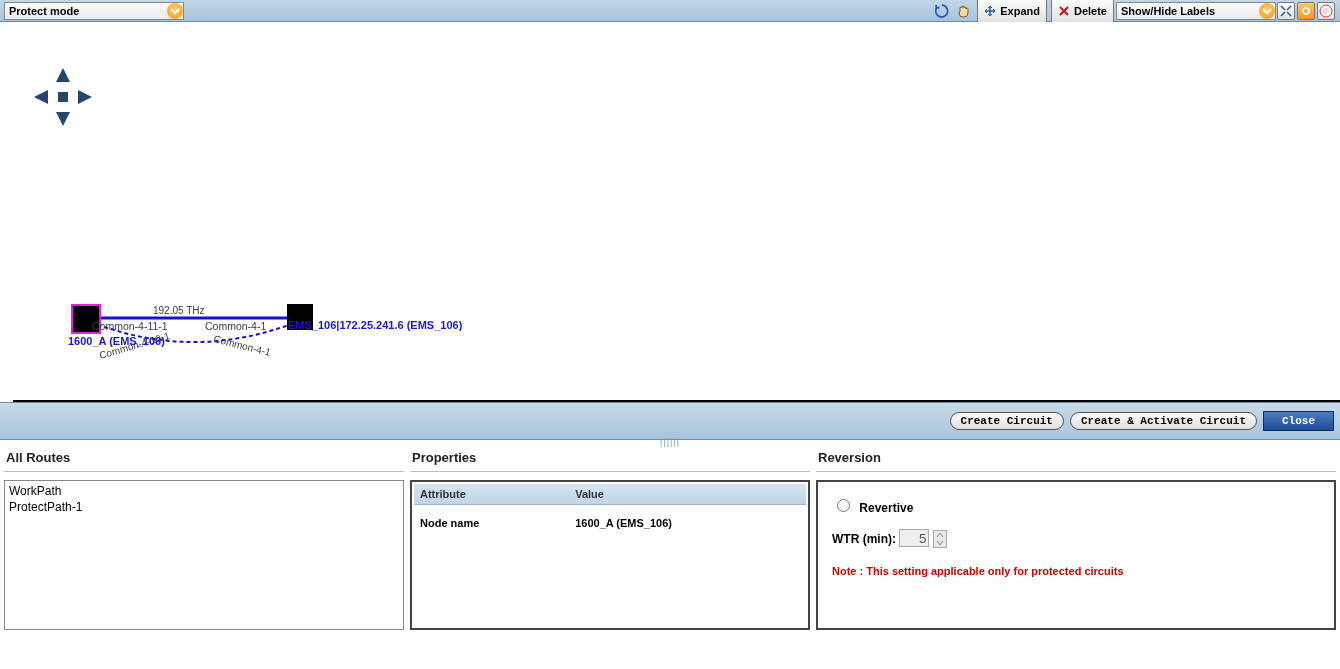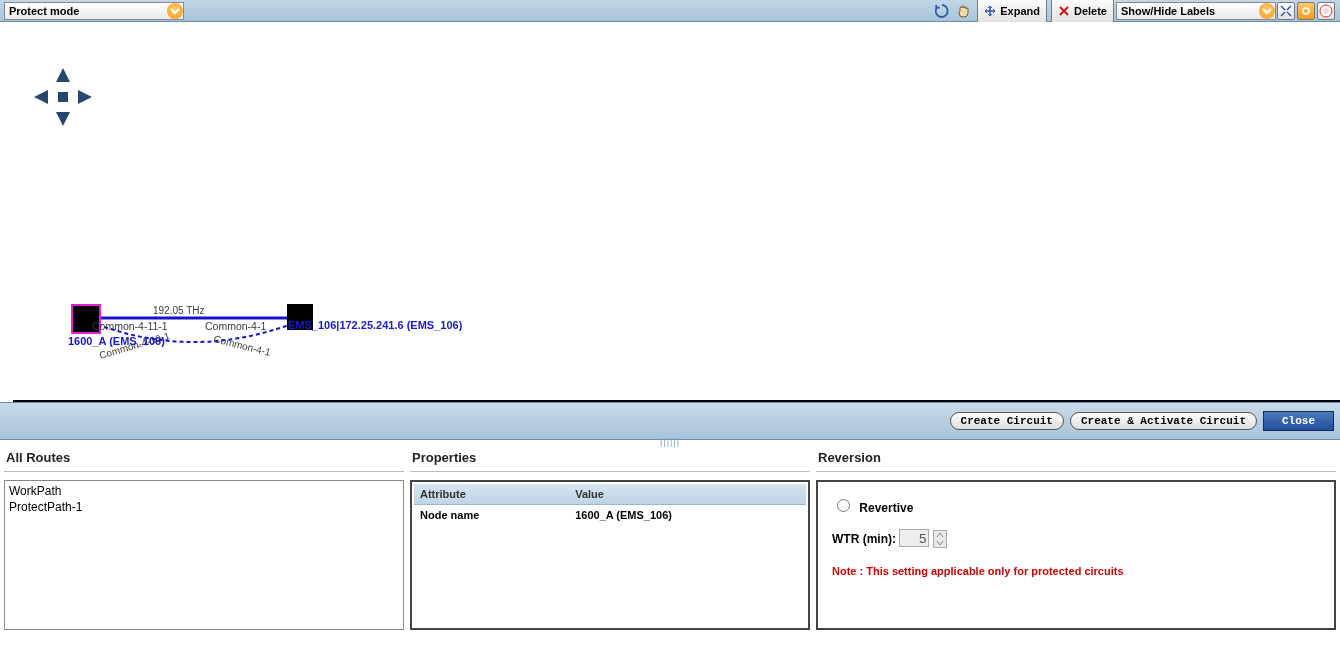--- a/index.html
+++ b/index.html
@@ -158,21 +158,21 @@
   }
   .prop-table { width:100%; border-collapse:collapse; font-size:11px;}
   .prop-table th {
     background: linear-gradient(#d7e5f0,#bed5e6);
     text-align:left;
     padding:4px 6px;
     color:#333;
     border-bottom:1px solid #9cb7cc;
     font-weight:bold;
   }
-  .prop-table td { padding:4px 6px; font-weight:bold;}
+  .prop-table td { padding:12px 6px; font-weight:bold;}
   .rev-box {
     border:2px solid #444;
     height:150px;
     padding:12px 14px;
     font-size:12px;
   }
   .rev-box label { display:block; margin:2px 0; font-weight:bold;}
   .rev-box input[type=radio]{ accent-color:#2a5aa8; margin-right:6px;}
   .wtr-row { margin-top:14px; font-weight:bold;}
   .wtr-row input {

